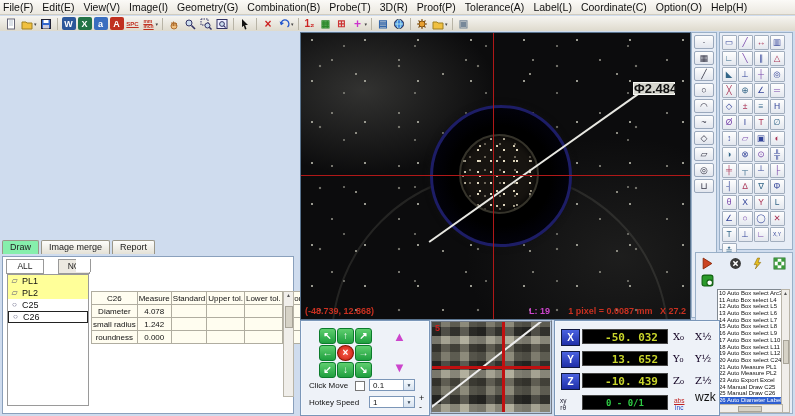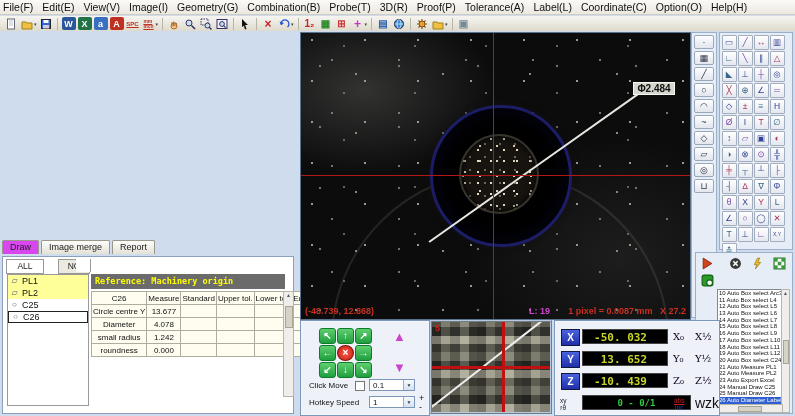--- a/index.html
+++ b/index.html
@@ -17,21 +17,21 @@
   .tbtn.twoline{white-space:pre-line;font-size:5px;line-height:5px;font-weight:bold;text-decoration:underline;}
   .tbtn.boldbig{font-size:12px;font-weight:bold;}
   .ddarrow{font-size:5px;color:#444;margin:0 1px 0 -1px;}
   .tsep{display:inline-block;width:1px;height:12px;background:#b8b4a6;margin:0 3px;}
 
   
   #drawPanel{position:absolute;left:2px;top:32px;width:294px;height:206px;background:#3b3b3b;border:1px solid #8aa0bc;box-shadow:inset 0 0 0 1px #555;}
   #unitLabel{position:absolute;left:8px;top:5px;color:#e8e8e8;font-size:9.5px;}
   #drawTabs{position:absolute;left:2px;top:240px;height:14px;display:flex;gap:2px;}
   .dtab{background:linear-gradient(#fdfdfb,#e4e1d6);border:1px solid #9a9688;border-bottom:none;border-radius:2px 2px 0 0;font-size:9px;line-height:13px;padding:0 7px;color:#222;}
-  .dtab.active{background:#d946ef;}
+  .dtab.active{background:#86efac;}
 
   
   #results{position:absolute;left:2px;top:256px;width:292px;height:158px;background:#fff;border:1px solid #8aa0bc;box-sizing:border-box;}
   .rtab{position:absolute;top:2px;height:13px;background:#ece9e1;border:1px solid #999;font-size:8.5px;line-height:12px;text-align:center;color:#222;}
   #tabAll{left:3px;width:36px;background:#fff;z-index:2;}
   #tabNg{left:55px;width:30px;}
   #tabStub{left:73px;width:14px;background:#fff;border:none;border-right:1px solid #999;}
   #itemList{position:absolute;left:4px;top:17px;width:80px;height:130px;border:1px solid #9a9a9a;background:#fff;font-size:9px;}
   .itm{height:12px;line-height:12px;display:flex;align-items:center;gap:3px;padding-left:2px;color:#111;}
   .itm .ic{font-size:8px;color:#557;width:9px;text-align:center;}
@@ -62,21 +62,21 @@
     background-color:#171410;
     background-image:
       radial-gradient(circle 1.6px at 4px 3px, #e6ddc4 45%, transparent 65%),
       radial-gradient(circle 1.3px at 9px 8px, #b8b09a 45%, transparent 65%),
       radial-gradient(circle 1.8px at 2px 10px, #d8cfb4 45%, transparent 65%),
       radial-gradient(circle 1.2px at 12px 4px, #978f7c 45%, transparent 65%);
     background-size:13px 11px,15px 13px,17px 15px,11px 9px;}
   #diagLine{position:absolute;left:128px;top:208px;width:265px;height:1.5px;background:#e8e8e2;transform:rotate(-35.3deg);transform-origin:0 50%;}
   #chV{position:absolute;left:192px;top:0;width:1px;height:286px;background:#b01818;}
   #chH{position:absolute;left:0;top:142px;width:389px;height:1px;background:#b01818;}
-  #diaLabel{position:absolute;left:332px;top:49px;width:40px;height:11px;background:#d6d6ce;border:1px solid #f6f6f2;color:#111;font-size:10px;font-weight:bold;text-align:center;line-height:11px;}
+  #diaLabel{position:absolute;left:332px;top:49px;width:40px;height:11px;background:#d6d6ce;border:1px solid #f6f6f2;color:#111;font-size:13px;font-weight:bold;text-align:center;line-height:11px;}
   .camtxt{position:absolute;font-size:9px;font-weight:bold;}
   #stL{left:4px;bottom:3px;color:#c83020;}
   #stC{left:228px;bottom:3px;color:#cc44cc;}
   #stR{right:4px;bottom:3px;color:#c83020;white-space:pre;}
 
   
   #strip{position:absolute;left:691px;top:32px;width:26px;height:286px;background:#e7edf6;border:1px solid #9ab0c8;box-sizing:border-box;}
   .sbtn{display:block;width:20px;height:14px;margin:2px auto 0;background:linear-gradient(#fdfdfd,#e2e6ee);border:1px solid #9aa8bc;border-radius:2px;font-size:9px;line-height:12px;text-align:center;color:#334;padding:0;}
 
   
@@ -111,23 +111,23 @@
       repeating-linear-gradient(0deg, rgba(185,182,164,.55) 0 8px, rgba(28,28,26,.55) 8px 17px, rgba(112,110,96,.5) 17px 26px, rgba(58,56,48,.55) 26px 34px),
       repeating-linear-gradient(90deg, #2a2a26 0 9px, #8c8a7c 9px 18px, #4a4a42 18px 28px, #aaa896 28px 37px, #3a3a34 37px 45px);}
   #magV{position:absolute;left:70px;top:0;width:3px;height:100%;background:#c01010;}
   #magH{position:absolute;left:0;top:44px;width:100%;height:3px;background:#c01010;}
   #magDiag{position:absolute;left:-8px;top:90px;width:165px;height:2px;background:#eee;transform:rotate(-38deg);transform-origin:0 50%;}
   #magNum{position:absolute;left:3px;top:1px;color:#d02020;font-size:9px;font-weight:bold;}
 
   
   #dro{position:absolute;left:554px;top:320px;width:164px;height:94px;}
   .axlab{position:absolute;left:6px;width:17px;height:15px;background:linear-gradient(#4a62e0,#1f2fa8);border:1px solid #101840;color:#fff;font-weight:bold;font-size:10px;text-align:center;line-height:15px;}
-  .axdisp{position:absolute;left:27px;width:86px;height:15px;background:#000;border:1px solid #444;color:#c8d42a;font-family:"DejaVu Sans Mono",monospace;font-size:11px;font-weight:bold;text-align:right;line-height:15px;padding-right:20px;box-sizing:border-box;}
+  .axdisp{position:absolute;left:27px;width:86px;height:15px;background:#000;border:1px solid #444;color:#c8d42a;font-family:"DejaVu Sans Mono",monospace;font-size:11px;font-weight:bold;text-align:right;line-height:15px;padding-right:9px;box-sizing:border-box;}
   .axbtn{position:absolute;font-family:"DejaVu Serif",serif;font-size:10px;color:#102;}
-  #cntDisp{position:absolute;left:27px;top:74px;width:109px;height:15px;background:#000;border:1px solid #444;color:#2ecc44;font-family:"DejaVu Sans Mono",monospace;font-size:9px;font-weight:bold;text-align:center;line-height:15px;box-sizing:border-box;}
+  #cntDisp{position:absolute;left:27px;top:74px;width:86px;height:15px;background:#000;border:1px solid #444;color:#2ecc44;font-family:"DejaVu Sans Mono",monospace;font-size:9px;font-weight:bold;text-align:center;line-height:15px;box-sizing:border-box;}
   .tinytog{position:absolute;font-size:6.5px;line-height:6.5px;text-align:center;}
 </style>
 </head>
 <body>
 
 <div id="app">
 
   <div id="menubar"><span class="mi">File(F)</span><span class="mi">Edit(E)</span><span class="mi">View(V)</span><span class="mi">Image(I)</span><span class="mi">Geometry(G)</span><span class="mi">Combination(B)</span><span class="mi">Probe(T)</span><span class="mi">3D(R)</span><span class="mi">Proof(P)</span><span class="mi">Tolerance(A)</span><span class="mi">Label(L)</span><span class="mi">Coordinate(C)</span><span class="mi">Option(O)</span><span class="mi">Help(H)</span></div>
 
   <div id="toolbar">
@@ -256,40 +256,31 @@
       <div class="itm">
           <span class="ic">○</span>
           <span>C25</span>
         </div>
       <div class="itm selected">
           <span class="ic">○</span>
           <span>C26</span>
         </div>
     </div>
 
-    <div id="refHeader">Reference: Machinery origin</div>
 
     <table id="mtable">
       <tbody>
           <tr>
         <td class="cw0">C26</td>
         <td class="cw1">Measure</td>
         <td class="cw2">Standard</td>
         <td class="cw3">Upper tol.</td>
         <td class="cw4">Lower tol.</td>
         <td class="cw5">Error</td>
       </tr>
-      <tr>
-            <td>Circle centre Y</td>
-            <td>13.677</td>
-            <td></td>
-            <td></td>
-            <td></td>
-            <td></td>
-          </tr>
       <tr>
             <td>Diameter</td>
             <td>4.078</td>
             <td></td>
             <td></td>
             <td></td>
             <td></td>
           </tr>
       <tr>
             <td>small radius</td>
@@ -487,16 +478,16 @@
     <span class="axdisp" style="top:30px;">13. 652</span>
     <span class="axbtn" style="left:118px;top:32px;">Y₀</span>
     <span class="axbtn" style="left:140px;top:32px;">Y½</span>
     <span class="axlab" style="top:52px;">Z</span>
     <span class="axdisp" style="top:52px;">-10. 439</span>
     <span class="axbtn" style="left:118px;top:54px;">Z₀</span>
     <span class="axbtn" style="left:140px;top:54px;">Z½</span>
     <span class="tinytog" style="left:5px;top:77px;color:#223;"><span>xy</span><br><span>rθ</span></span>
     <div id="cntDisp">0 - 0/1</div>
     <span class="tinytog" style="left:119px;top:77px;"><span style="color:#c02020;text-decoration:underline;">abs</span><br><span style="color:#2040c0;">inc</span></span>
-    <span class="tinytog" style="left:140px;top:79px;color:#111;font-size:14px;">wzk</span>
+    <span class="tinytog" style="left:140px;top:73px;color:#111;font-size:12px;">wzk</span>
   </div>
 
 </div>
 
 </body></html>

